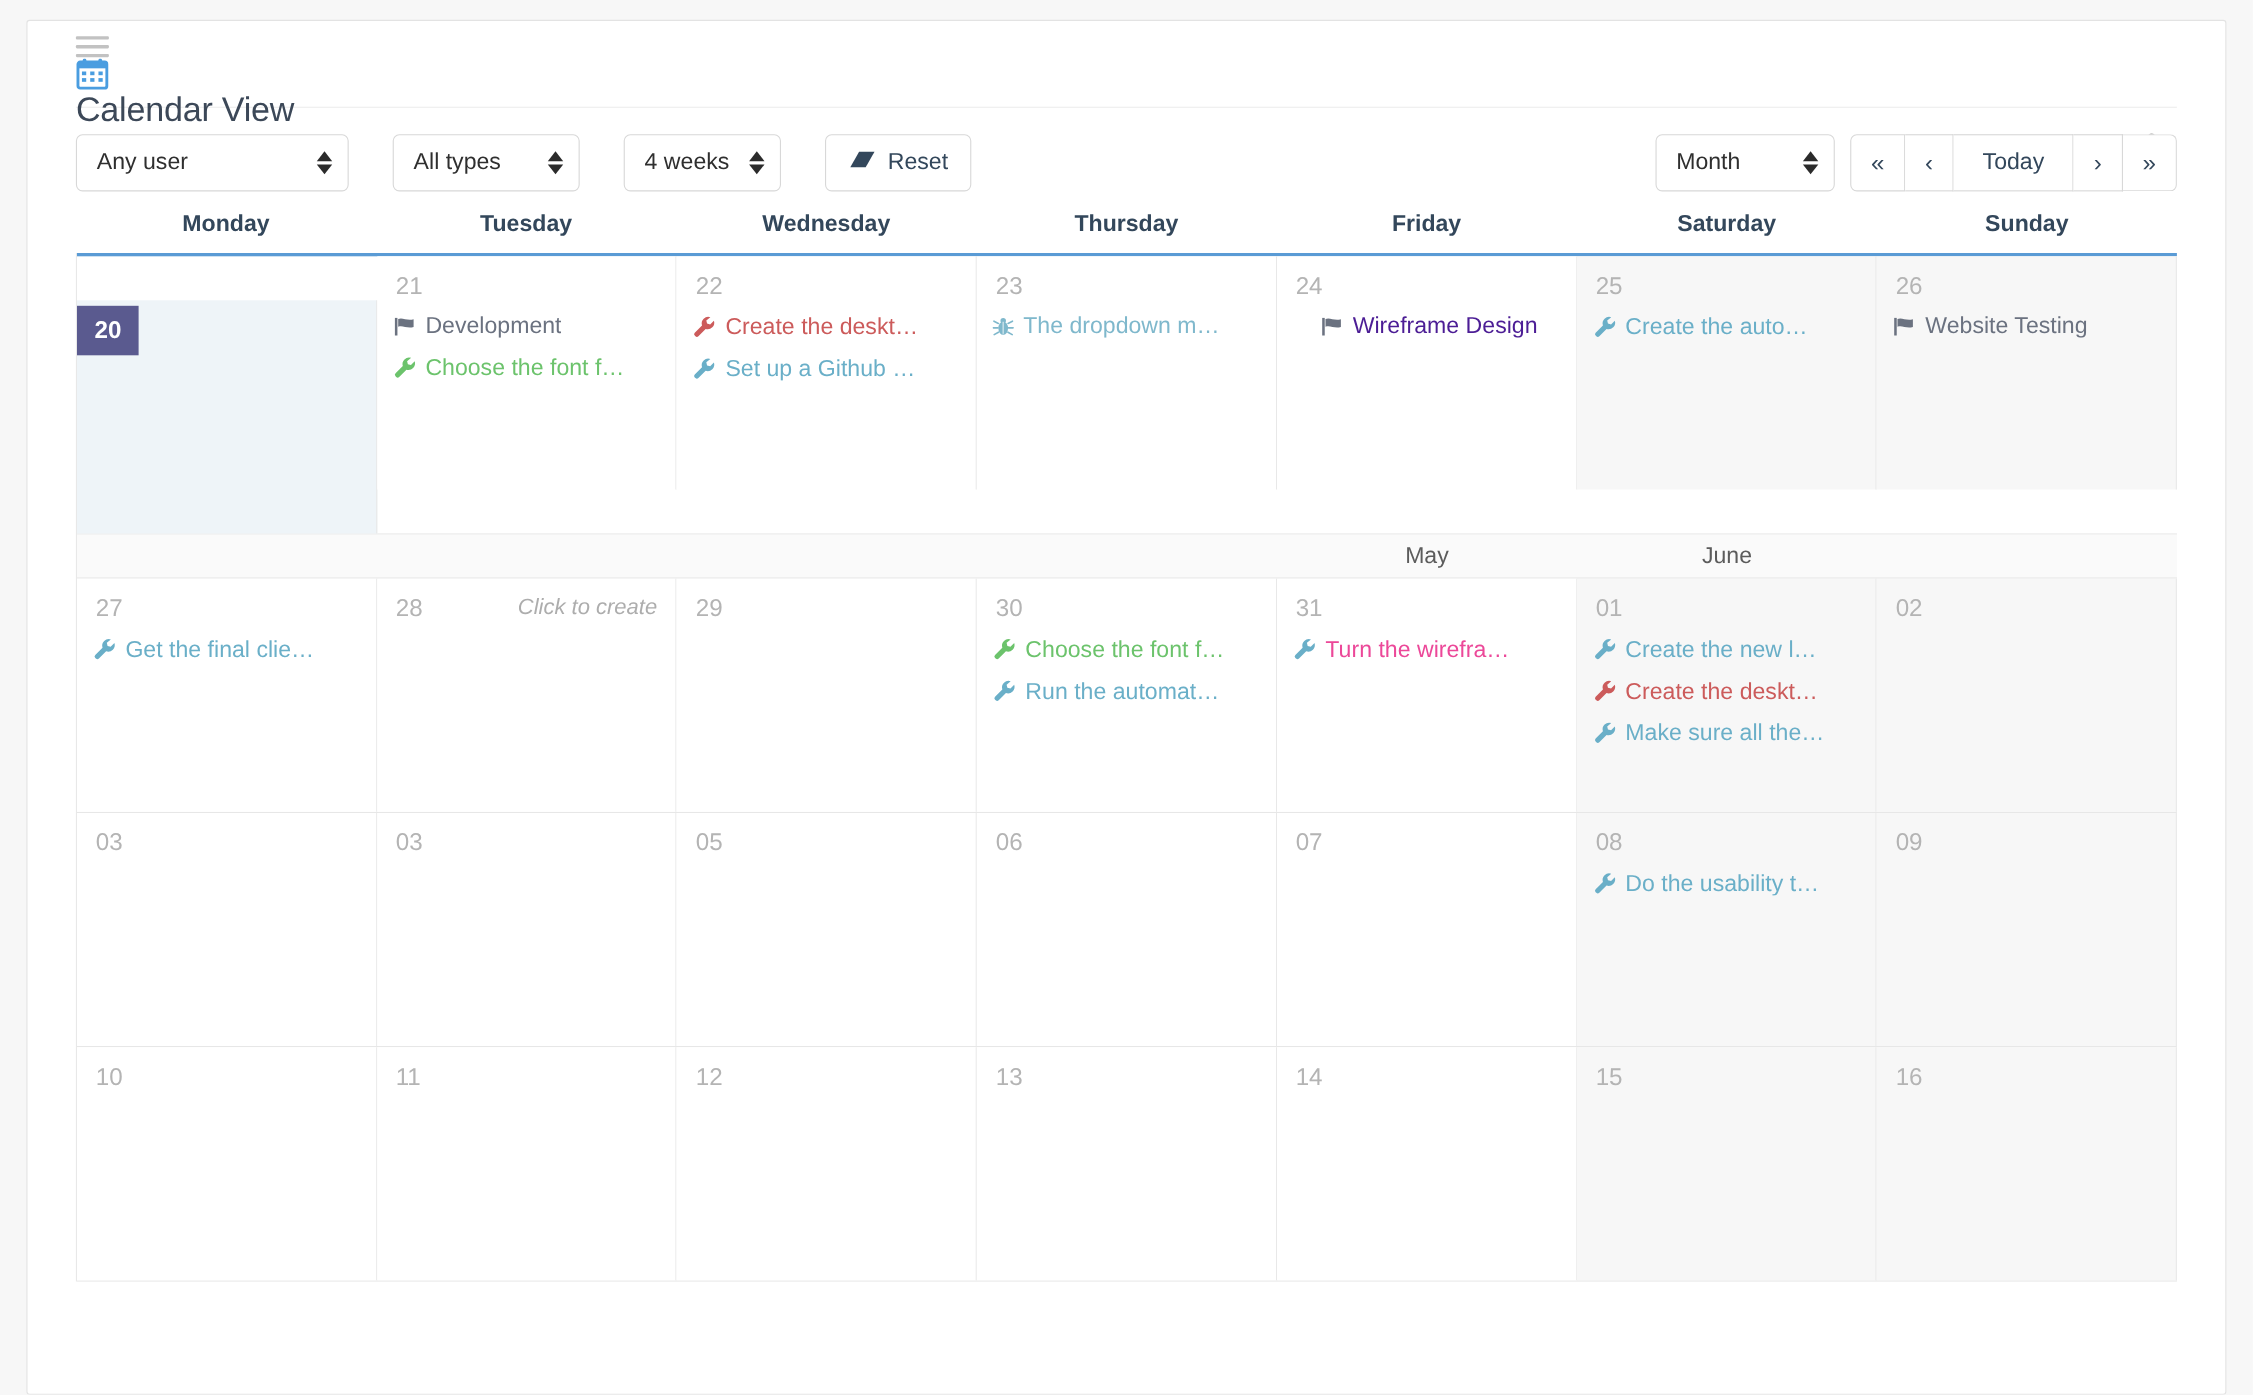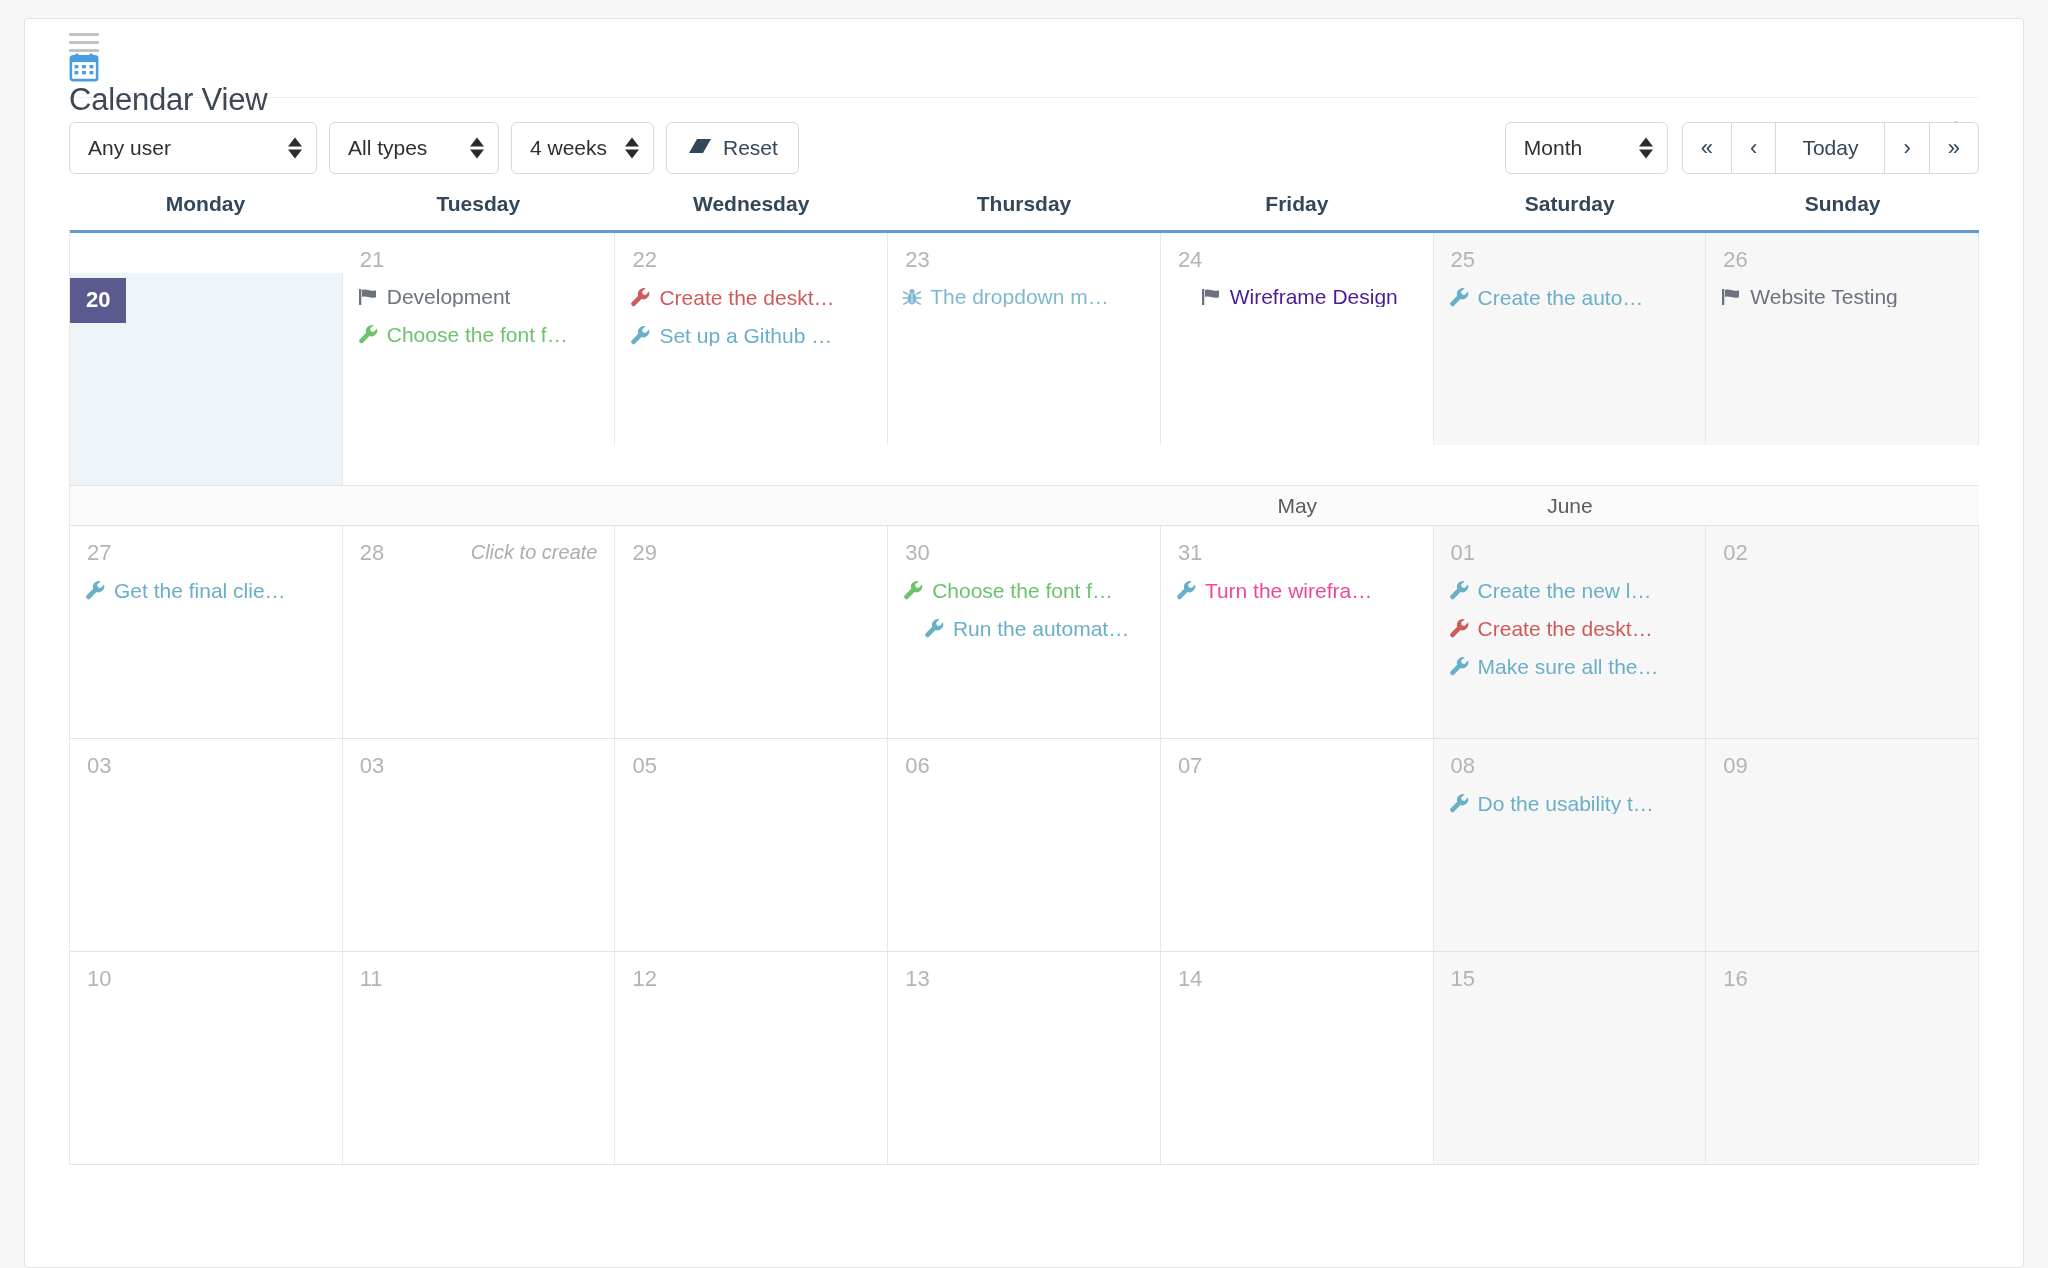--- a/index.html
+++ b/index.html
@@ -62,20 +62,21 @@
   .header-rule {
     border-bottom: 1px solid #ededed;
     margin: 0 0 0 0;
   }
 
   
   .toolbar {
     display: flex;
     align-items: center;
     padding: 24px 0 18px 0;
+    gap: 28px;
   }
   .select {
     position: relative;
     height: 52px;
     border: 1px solid #d8d8d8;
     border-radius: 6px;
     background: #fff;
     display: flex;
     align-items: center;
     padding: 0 40px 0 18px;
@@ -491,21 +492,21 @@
             </div>
             <div class="events">
               <div class="event" style="color: rgb(108, 195, 108);">
                 <span class="ev-icon">
                   <svg width="22" height="22" viewBox="0 0 22 22">
                     <path d="M16.8 2.3 a6 6 0 0 0 -7.6 7.5 L2.6 16.4 a1.9 1.9 0 0 0 0 2.7 l0.6 0.6 a1.9 1.9 0 0 0 2.7 0 l6.6 -6.6 a6 6 0 0 0 7.5 -7.6 l-3.4 3.4 l-2.8 -0.7 l-0.7 -2.8 Z" fill="#6cc36c"></path>
                   </svg>
                 </span>
                 <span class="etext">Choose the font f…</span>
               </div>
-              <div class="event" style="color: rgb(106, 175, 200); justify-content: center;">
+              <div class="event" style="color: rgb(106, 175, 200);">
                 <span class="ev-icon">
                   <svg width="22" height="22" viewBox="0 0 22 22">
                     <path d="M16.8 2.3 a6 6 0 0 0 -7.6 7.5 L2.6 16.4 a1.9 1.9 0 0 0 0 2.7 l0.6 0.6 a1.9 1.9 0 0 0 2.7 0 l6.6 -6.6 a6 6 0 0 0 7.5 -7.6 l-3.4 3.4 l-2.8 -0.7 l-0.7 -2.8 Z" fill="#6aafc8"></path>
                   </svg>
                 </span>
                 <span class="etext">Run the automat…</span>
               </div>
             </div>
           </div>
           <div class="day">

